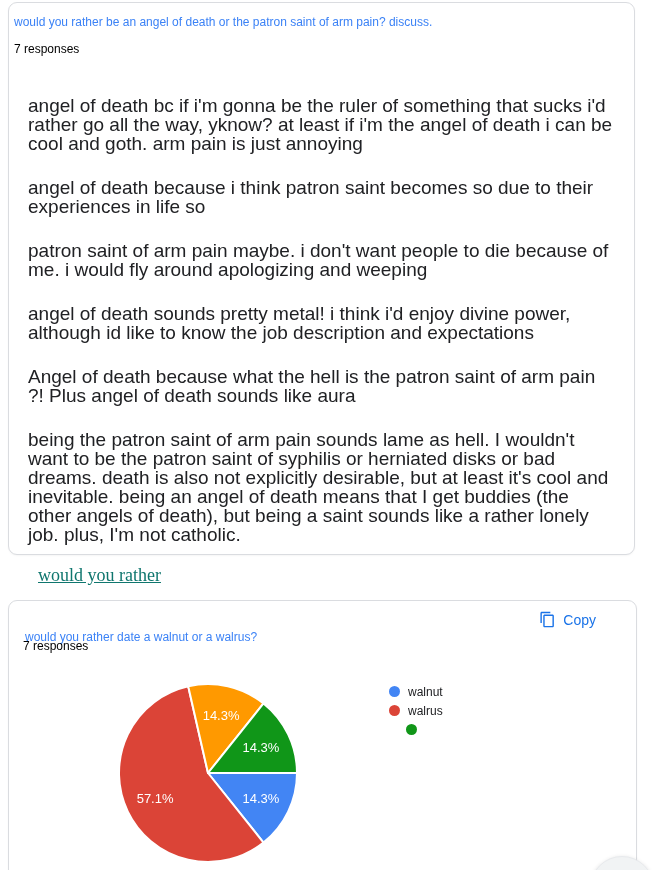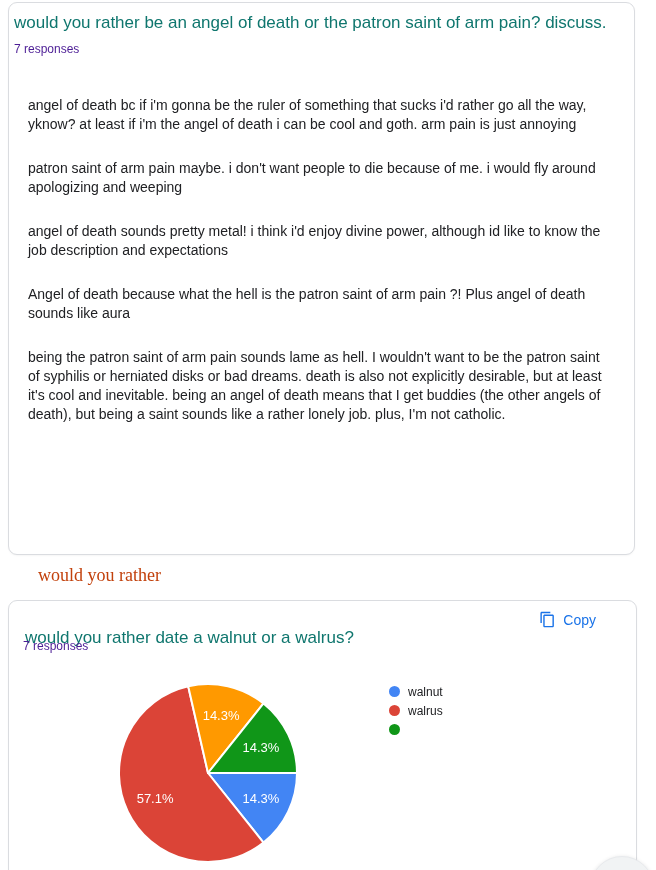--- a/index.html
+++ b/index.html
@@ -16,45 +16,46 @@
     position: absolute;
     background: #fff;
     border: 1px solid #dadce0;
     border-radius: 9px;
     box-shadow: 0 1px 2px rgba(0,0,0,0.04);
   }
   .card1 { left: 8px; top: 2px; width: 627px; height: 553px; }
   .card2 { left: 8px; top: 600px; width: 629px; height: 310px; }
 
   .q-title {
-    font-size: 17px;
+    font-size: 12px;
     line-height: 19px;
-    color: #0f766e;
+    color: #3b82f6;
   }
   .card1 .q-title { margin: 10px 24px 0 5px; }
   .q-count {
     font-size: 12px;
-    color: #4c1d95;
+    color: #000000;
   }
   .card1 .q-count { margin: 10px 0 0 5px; }
 
   .responses { margin: 40px 0 0 19px; width: 585px; }
   .response {
-    font-size: 14px;
+    font-size: 19px;
     line-height: 19px;
     margin-bottom: 25px;
     color: #202124;
   }
 
   .form-title {
     position: absolute;
     left: 38px; top: 565px;
     font-family: "Liberation Serif", serif;
     font-size: 18px;
-    color: #c2410c;
+    color: #0f766e;
+    text-decoration: underline;
   }
 
   .card2 .q-title { position: absolute; left: 16px; top: 27px; right: 130px; }
   .card2 .q-count { position: absolute; left: 14px; top: 38px; }
 
   .copy-btn {
     position: absolute;
     right: 38px; top: 8px;
     display: flex;
     align-items: center;
@@ -73,20 +74,21 @@
   .pie-svg { position: absolute; left: 0; top: 60px; }
 
   .legend { position: absolute; left: 380px; top: 84px; }
   .legend-item {
     display: flex;
     align-items: flex-start;
     margin-bottom: 5px;
     font-size: 12px;
     line-height: 14px;
     color: #202124;
+    justify-content: center;
   }
   .legend-dot {
     width: 11px; height: 11px;
     border-radius: 50%;
     margin-right: 8px;
     margin-top: 1px;
     flex: none;
   }
   .legend-label { max-width: 170px; }
 
@@ -101,20 +103,21 @@
   }
 </style>
 </head>
 <body>
 
 <div class="card card1">
   <div class="q-title">would you rather be an angel of death or the patron saint of arm pain? discuss.</div>
   <div class="q-count">7 responses</div>
   <div class="responses">
     <div class="response">angel of death bc if i'm gonna be the ruler of something that sucks i'd rather go all the way, yknow? at least if i'm the angel of death i can be cool and goth. arm pain is just annoying</div>
+    <div class="response">angel of death because i think patron saint becomes so due to their experiences in life so</div>
     <div class="response">patron saint of arm pain maybe. i don't want people to die because of me. i would fly around apologizing and weeping</div>
     <div class="response">angel of death sounds pretty metal! i think i'd enjoy divine power, although id like to know the job description and expectations</div>
     <div class="response">Angel of death because what the hell is the patron saint of arm pain ?! Plus angel of death sounds like aura</div>
     <div class="response">being the patron saint of arm pain sounds lame as hell. I wouldn't want to be the patron saint of syphilis or herniated disks or bad dreams. death is also not explicitly desirable, but at least it's cool and inevitable. being an angel of death means that I get buddies (the other angels of death), but being a saint sounds like a rather lonely job. plus, I'm not catholic.</div>
   </div>
 </div>
 
 <div class="form-title">would you rather</div>
 
 <div class="card card2">

